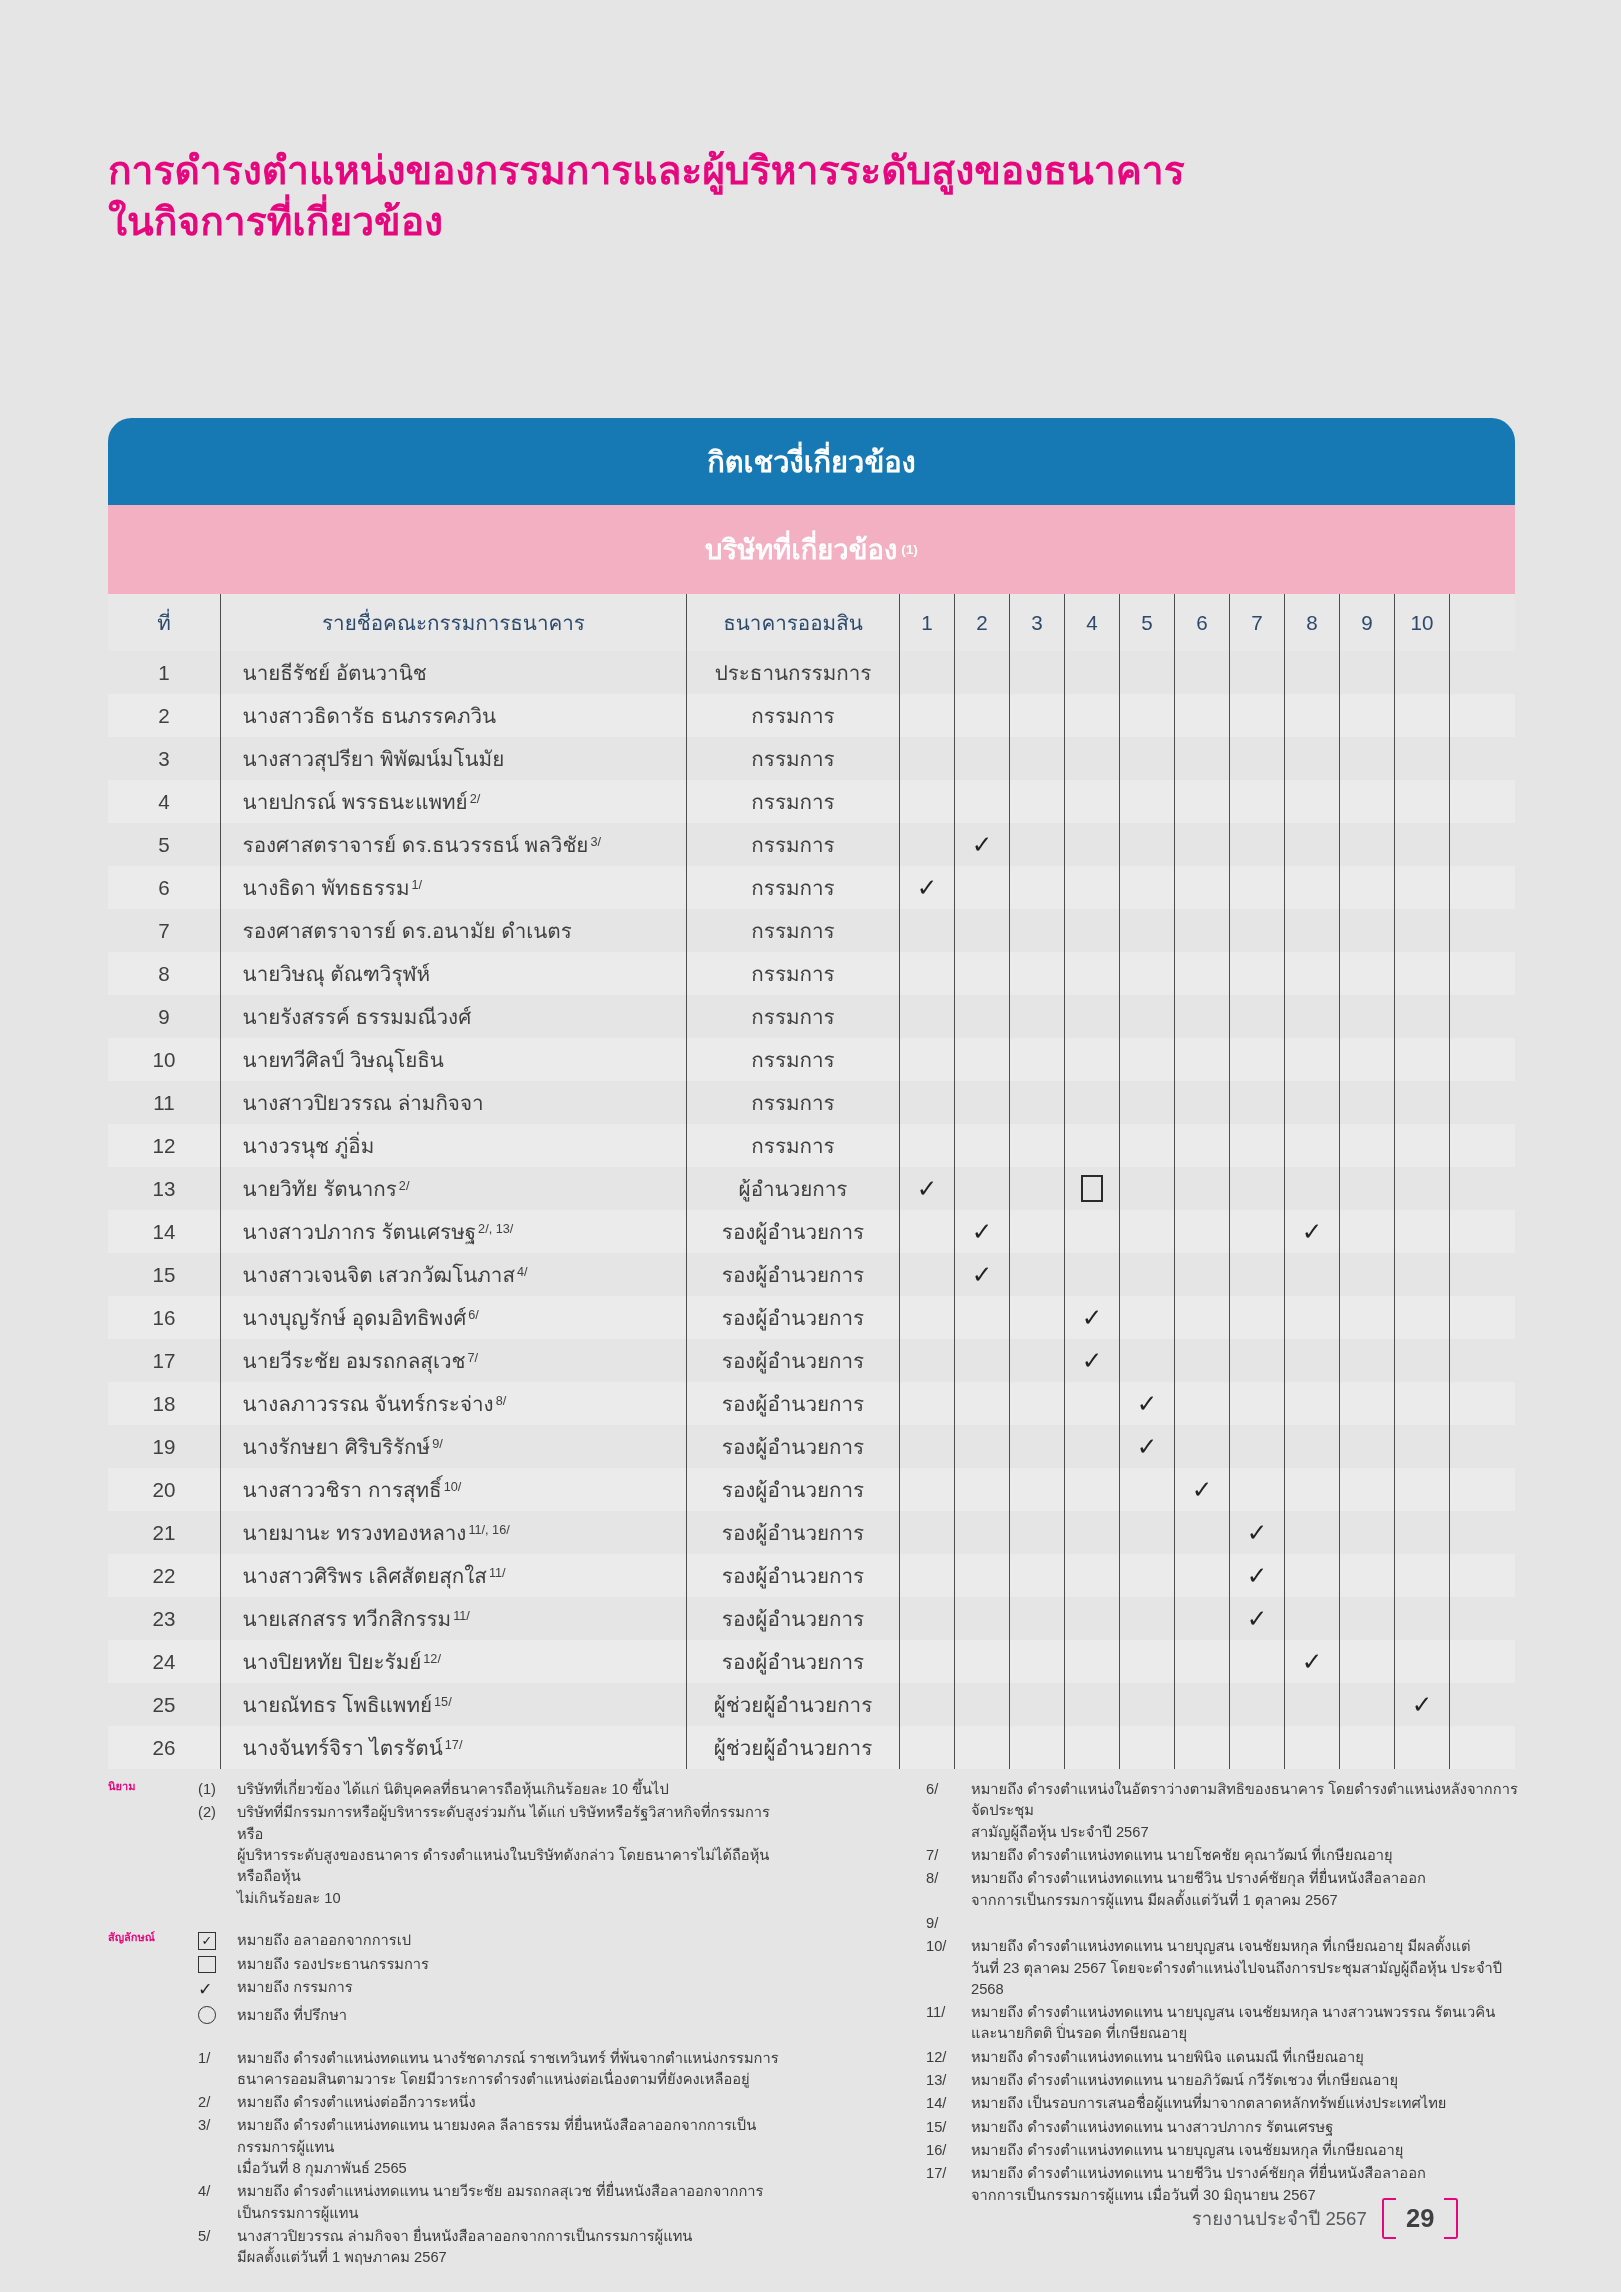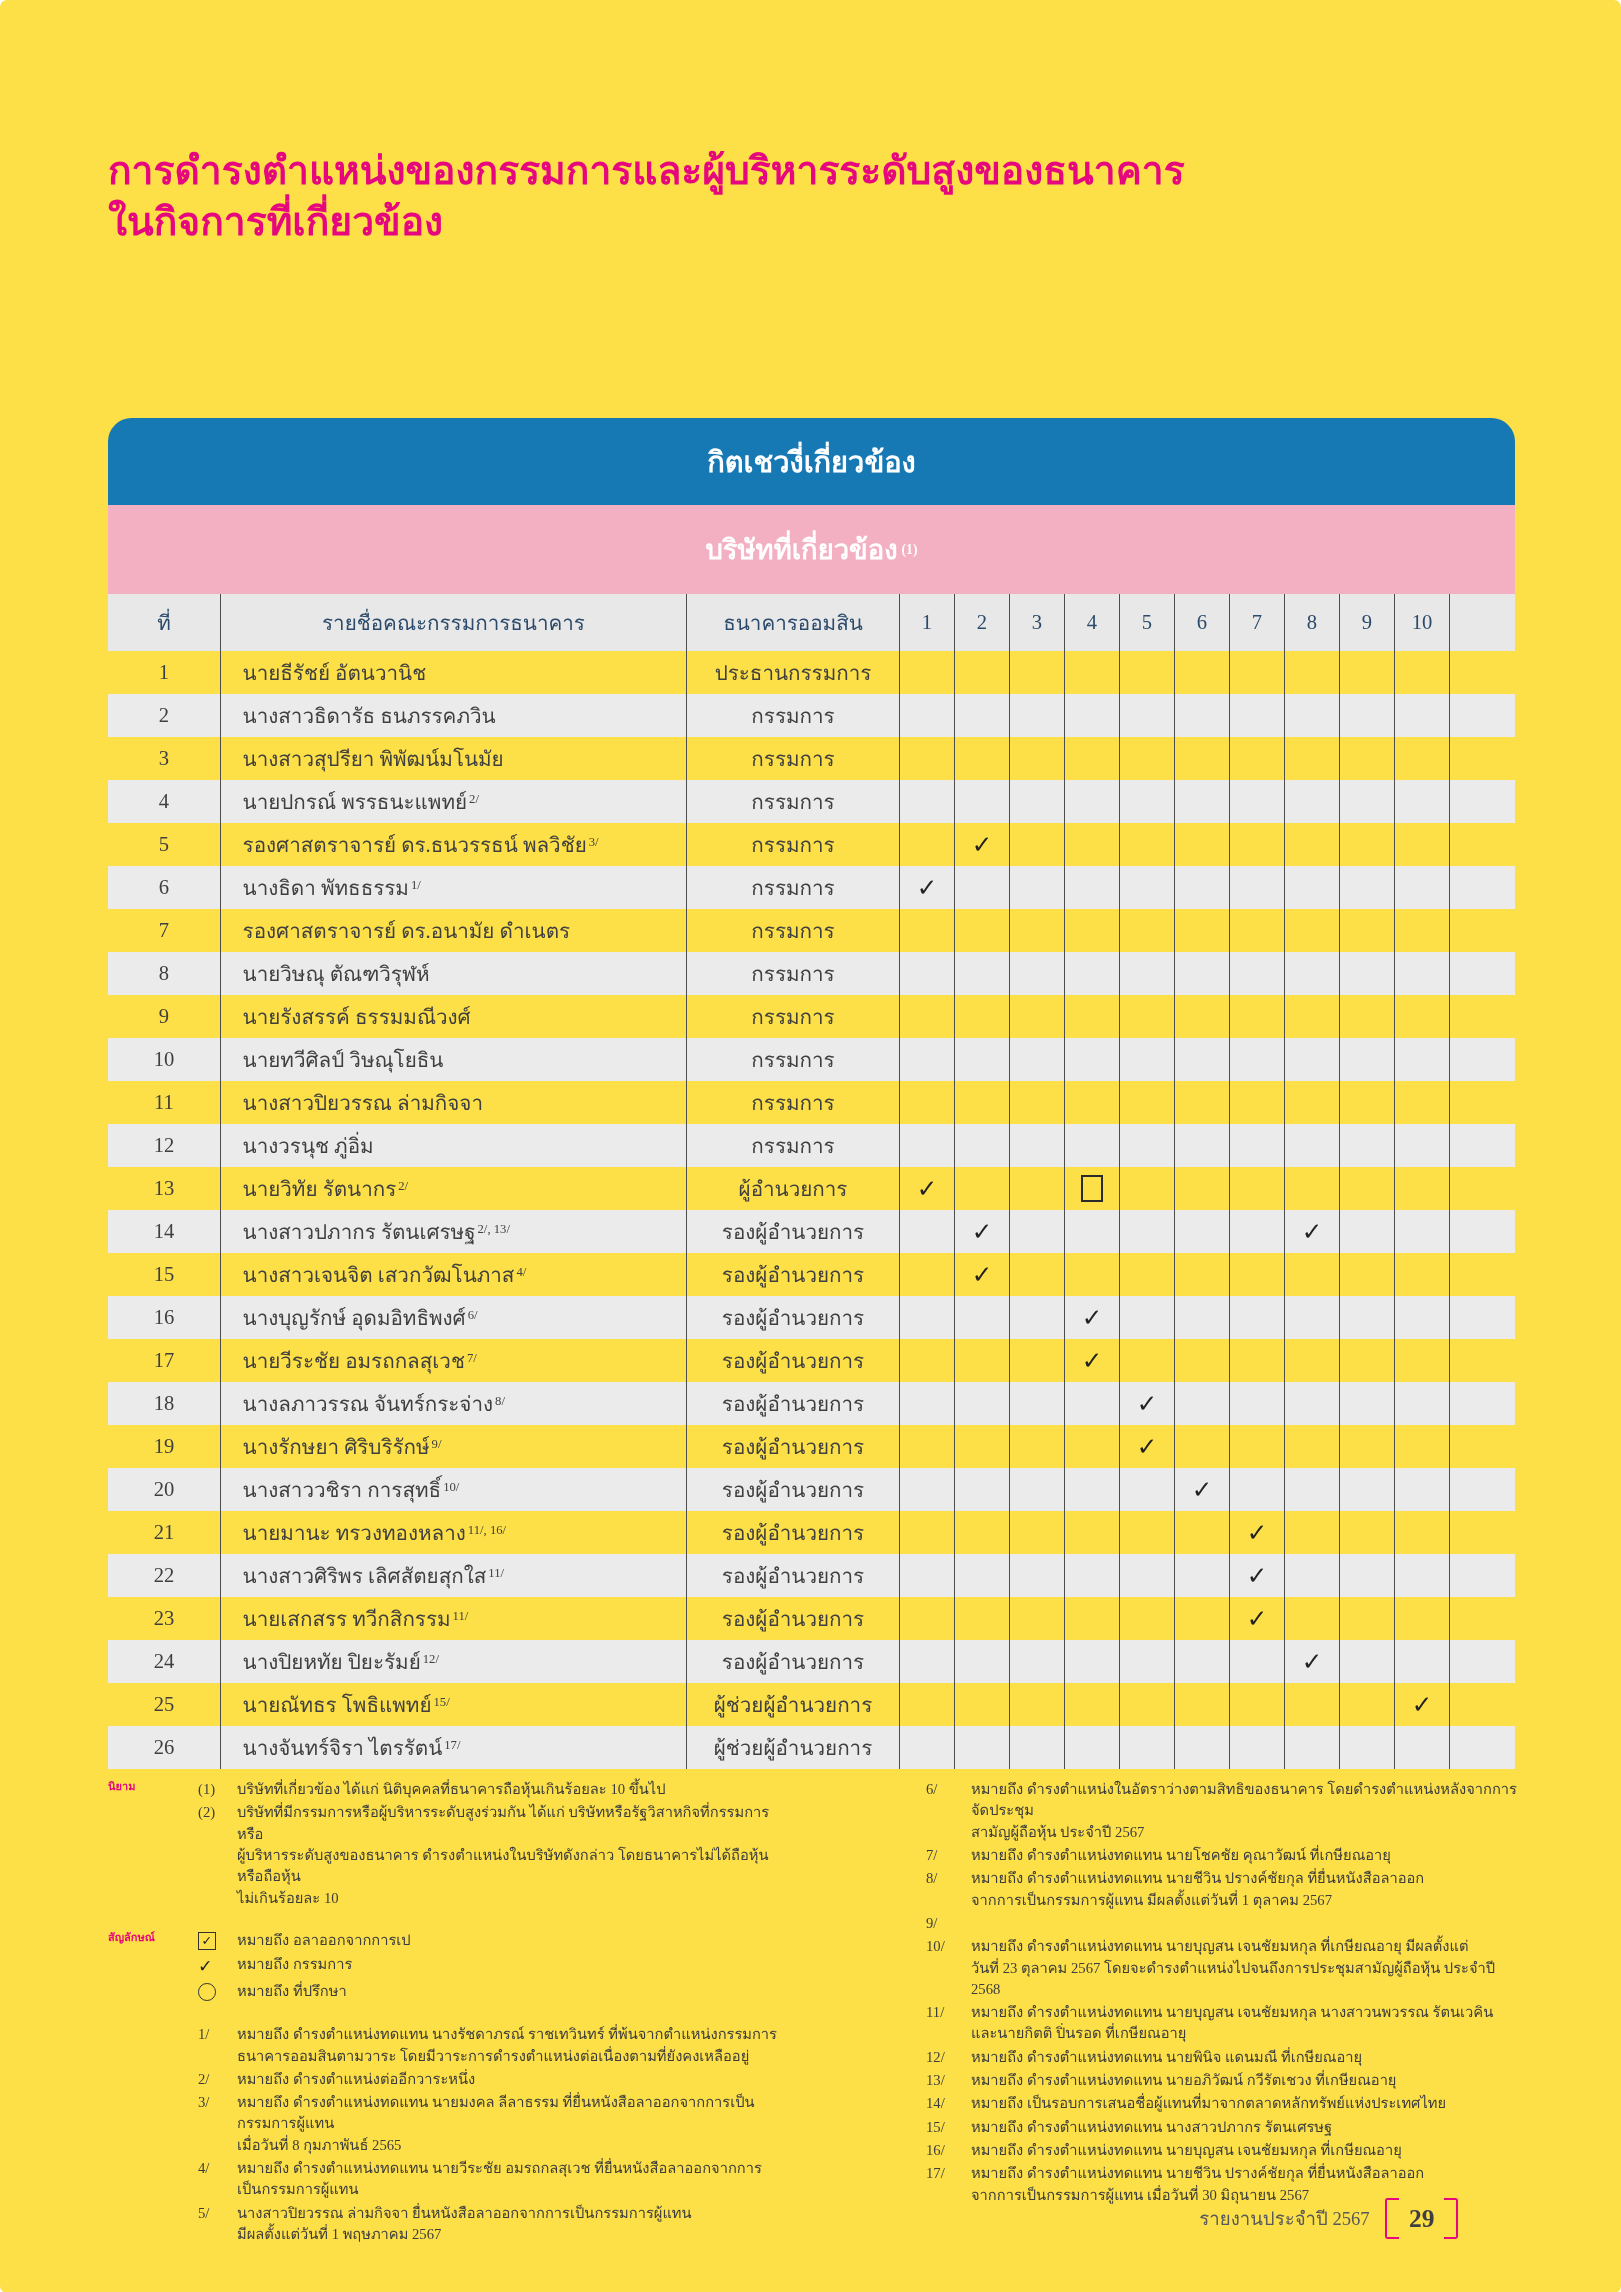--- a/index.html
+++ b/index.html
@@ -1,17 +1,17 @@
 <!DOCTYPE html>
 <html lang="th"><head>
 <meta charset="utf-8">
 <style>
   html,body{margin:0;padding:0;background:#fff;}
-  .page{position:relative;width:1621px;height:2293px;background:#fde047;overflow:hidden;
-        font-family:Liberation Serif, serif;color:#3f3f3f;border-radius:7px;}
+  .page{position:relative;width:1621px;height:2293px;background:#e5e5e5;overflow:hidden;
+        font-family:Liberation Sans, sans-serif;color:#3f3f3f;}
 
   
   .title{position:absolute;left:108px;top:145px;font-size:39px;font-weight:bold;
          color:#e6077f;line-height:1.32;white-space:pre-line;}
 
   
   .tablewrap{position:absolute;left:108px;top:418px;width:1407px;}
   .band-blue{height:87px;background:#1779b4;border-radius:23.5px 23.5px 0 0;
              display:flex;align-items:center;justify-content:center;
              color:#fff;font-size:29px;font-weight:bold;}
@@ -636,20 +636,26 @@
         <div class="nlabel">สัญลักษณ์</div>
         <div class="nitems">
             <div class="nitem">
               <div class="legend-sym">
                 <span class="sym-square-check">✓</span>
               </div>
               <div class="ntext">หมายถึง อลาออกจากการเป</div>
             </div>
             <div class="nitem">
               <div class="legend-sym">
+                <span class="sym-square"></span>
+              </div>
+              <div class="ntext">หมายถึง รองประธานกรรมการ</div>
+            </div>
+            <div class="nitem">
+              <div class="legend-sym">
                 <span class="sym-check">✓</span>
               </div>
               <div class="ntext">หมายถึง กรรมการ</div>
             </div>
             <div class="nitem">
               <div class="legend-sym">
                 <span class="sym-circle"></span>
               </div>
               <div class="ntext">หมายถึง ที่ปรึกษา</div>
             </div>

